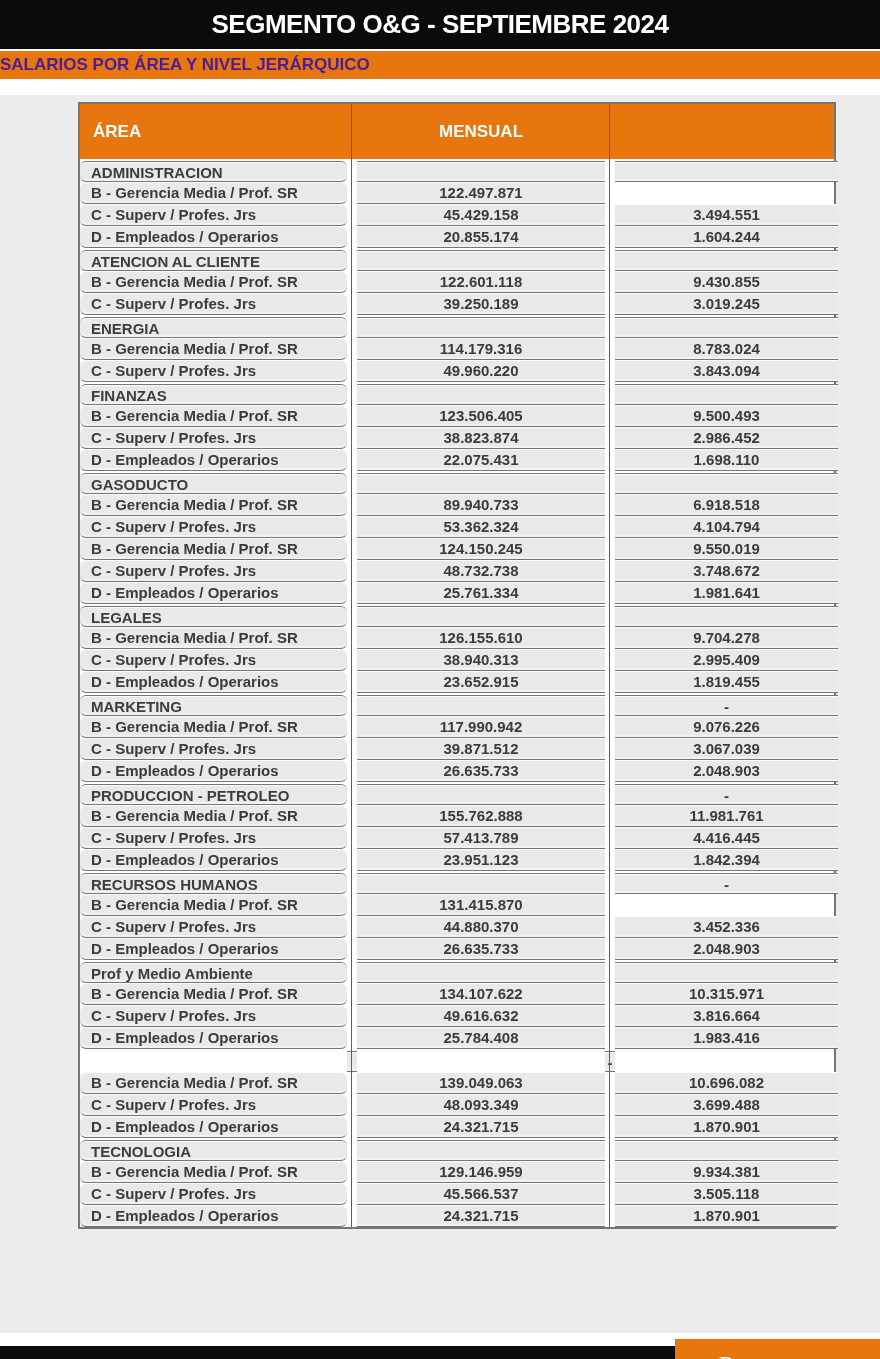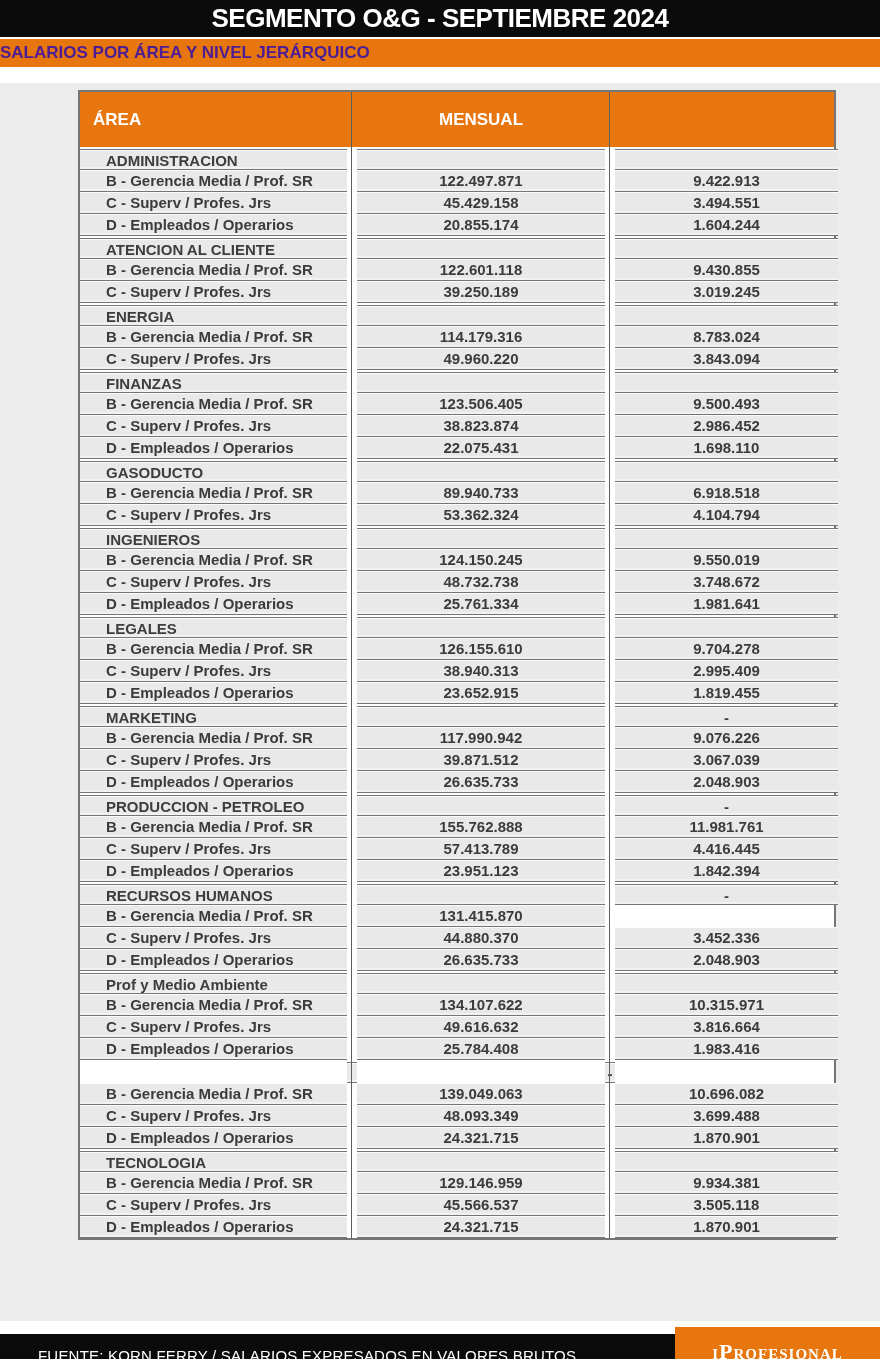--- a/index.html
+++ b/index.html
@@ -2,21 +2,21 @@
 <html style="--orange: #E8760E; --bar: #0B0B0B; --rowbg: #E9E9E9; --line: #757575; --subline: #B25500;"><head>
 <meta charset="utf-8">
 <style>
   :root{
     --orange:#E8760E; --bar:#0B0B0B; --rowbg:#E9E9E9; --line:#757575;
     --subline:#B25500; --text:#3B3B3B; --zone:#ECECEC;
   }
   *{margin:0;padding:0;box-sizing:border-box;}
   html,body{width:880px;height:1359px;background:#fff;overflow:hidden;
     font-family:"Liberation Sans","DejaVu Sans",sans-serif;}
-  .title-bar{height:37px;background:var(--bar);color:#fff;display:flex;
+  .title-bar{height:49px;background:var(--bar);color:#fff;display:flex;
     align-items:center;justify-content:center;font-size:26px;font-weight:bold;
     letter-spacing:-0.5px;}
   .gap2{height:2px;background:#fff;}
   .subtitle-bar{height:28px;background:var(--orange);color:#4c1d95;display:flex;
     align-items:center;justify-content:flex-start;font-size:17px;font-weight:bold;}
   .table-zone{height:1238px;background:var(--zone);margin-top:16px;padding-top:7px;}
   .salary-table{position:relative;width:758px;margin-left:78px;
     border:2px solid var(--line);background:#fff;}
   .vline{position:absolute;top:0;bottom:0;width:1px;background:#5e5e5e;z-index:3;}
   .vline-1{left:271px;} .vline-2{left:529px;}
@@ -29,21 +29,21 @@
   .th-anual-sub{flex:1;display:flex;align-items:center;justify-content:center;font-size:15px;}
   .th-mensual{display:flex;align-items:center;justify-content:center;font-size:17px;}
   
   .tbody{background:#fff;}
   .row{display:grid;grid-template-columns:267px 10px 248px 10px 223px;}
   .row .cell{height:22px;line-height:22px;background:var(--rowbg);
     border-bottom:1px solid var(--line);font-size:15px;font-weight:bold;color:var(--text);
     box-shadow:inset 0 1px 0 rgba(255,255,255,.85), inset 0 -2px 0 rgba(250,250,250,.55);
     white-space:nowrap;overflow:hidden;}
   .row .gut{background:transparent;}
-  .c-area{padding-left:26px;}
+  .c-area{padding-left:11px;border-radius:6px;}
   .c-val{text-align:center;color:#333;}
   .row.section{margin-top:2px;}
   .row.section .cell{height:21px;line-height:21px;border-top:1px solid var(--line);color:#3d3d3d;}
   
   .footer{position:relative;height:42px;background:var(--bar);margin-top:13px;
     display:flex;align-items:center;}
   .footer-text{color:#fff;font-size:15px;padding-left:38px;letter-spacing:.2px;}
   .logo{position:absolute;right:0;bottom:0;width:205px;height:49px;background:var(--orange);
     display:flex;align-items:center;justify-content:center;}
   .logo span{color:#fff;font-family:"Liberation Serif","DejaVu Serif",serif;
@@ -72,21 +72,20 @@
     <div class="gut"></div>
     <div class="cell c-val"></div>
     <div class="gut"></div>
     <div class="cell c-val"></div>
   </div>
         <div class="row">
     <div class="cell c-area">B - Gerencia Media / Prof. SR</div>
     <div class="gut"></div>
     <div class="cell c-val">122.497.871</div>
     <div class="gut"></div>
-    <div class="cell c-val">9.422.913</div>
   </div>
         <div class="row">
     <div class="cell c-area">C - Superv / Profes. Jrs</div>
     <div class="gut"></div>
     <div class="cell c-val">45.429.158</div>
     <div class="gut"></div>
     <div class="cell c-val">3.494.551</div>
   </div>
         <div class="row">
     <div class="cell c-area">D - Empleados / Operarios</div>
@@ -178,27 +177,20 @@
     <div class="cell c-val">89.940.733</div>
     <div class="gut"></div>
     <div class="cell c-val">6.918.518</div>
   </div>
         <div class="row">
     <div class="cell c-area">C - Superv / Profes. Jrs</div>
     <div class="gut"></div>
     <div class="cell c-val">53.362.324</div>
     <div class="gut"></div>
     <div class="cell c-val">4.104.794</div>
-  </div>
-        <div class="row section">
-    <div class="cell c-area">INGENIEROS</div>
-    <div class="gut"></div>
-    <div class="cell c-val"></div>
-    <div class="gut"></div>
-    <div class="cell c-val"></div>
   </div>
         <div class="row">
     <div class="cell c-area">B - Gerencia Media / Prof. SR</div>
     <div class="gut"></div>
     <div class="cell c-val">124.150.245</div>
     <div class="gut"></div>
     <div class="cell c-val">9.550.019</div>
   </div>
         <div class="row">
     <div class="cell c-area">C - Superv / Profes. Jrs</div>

